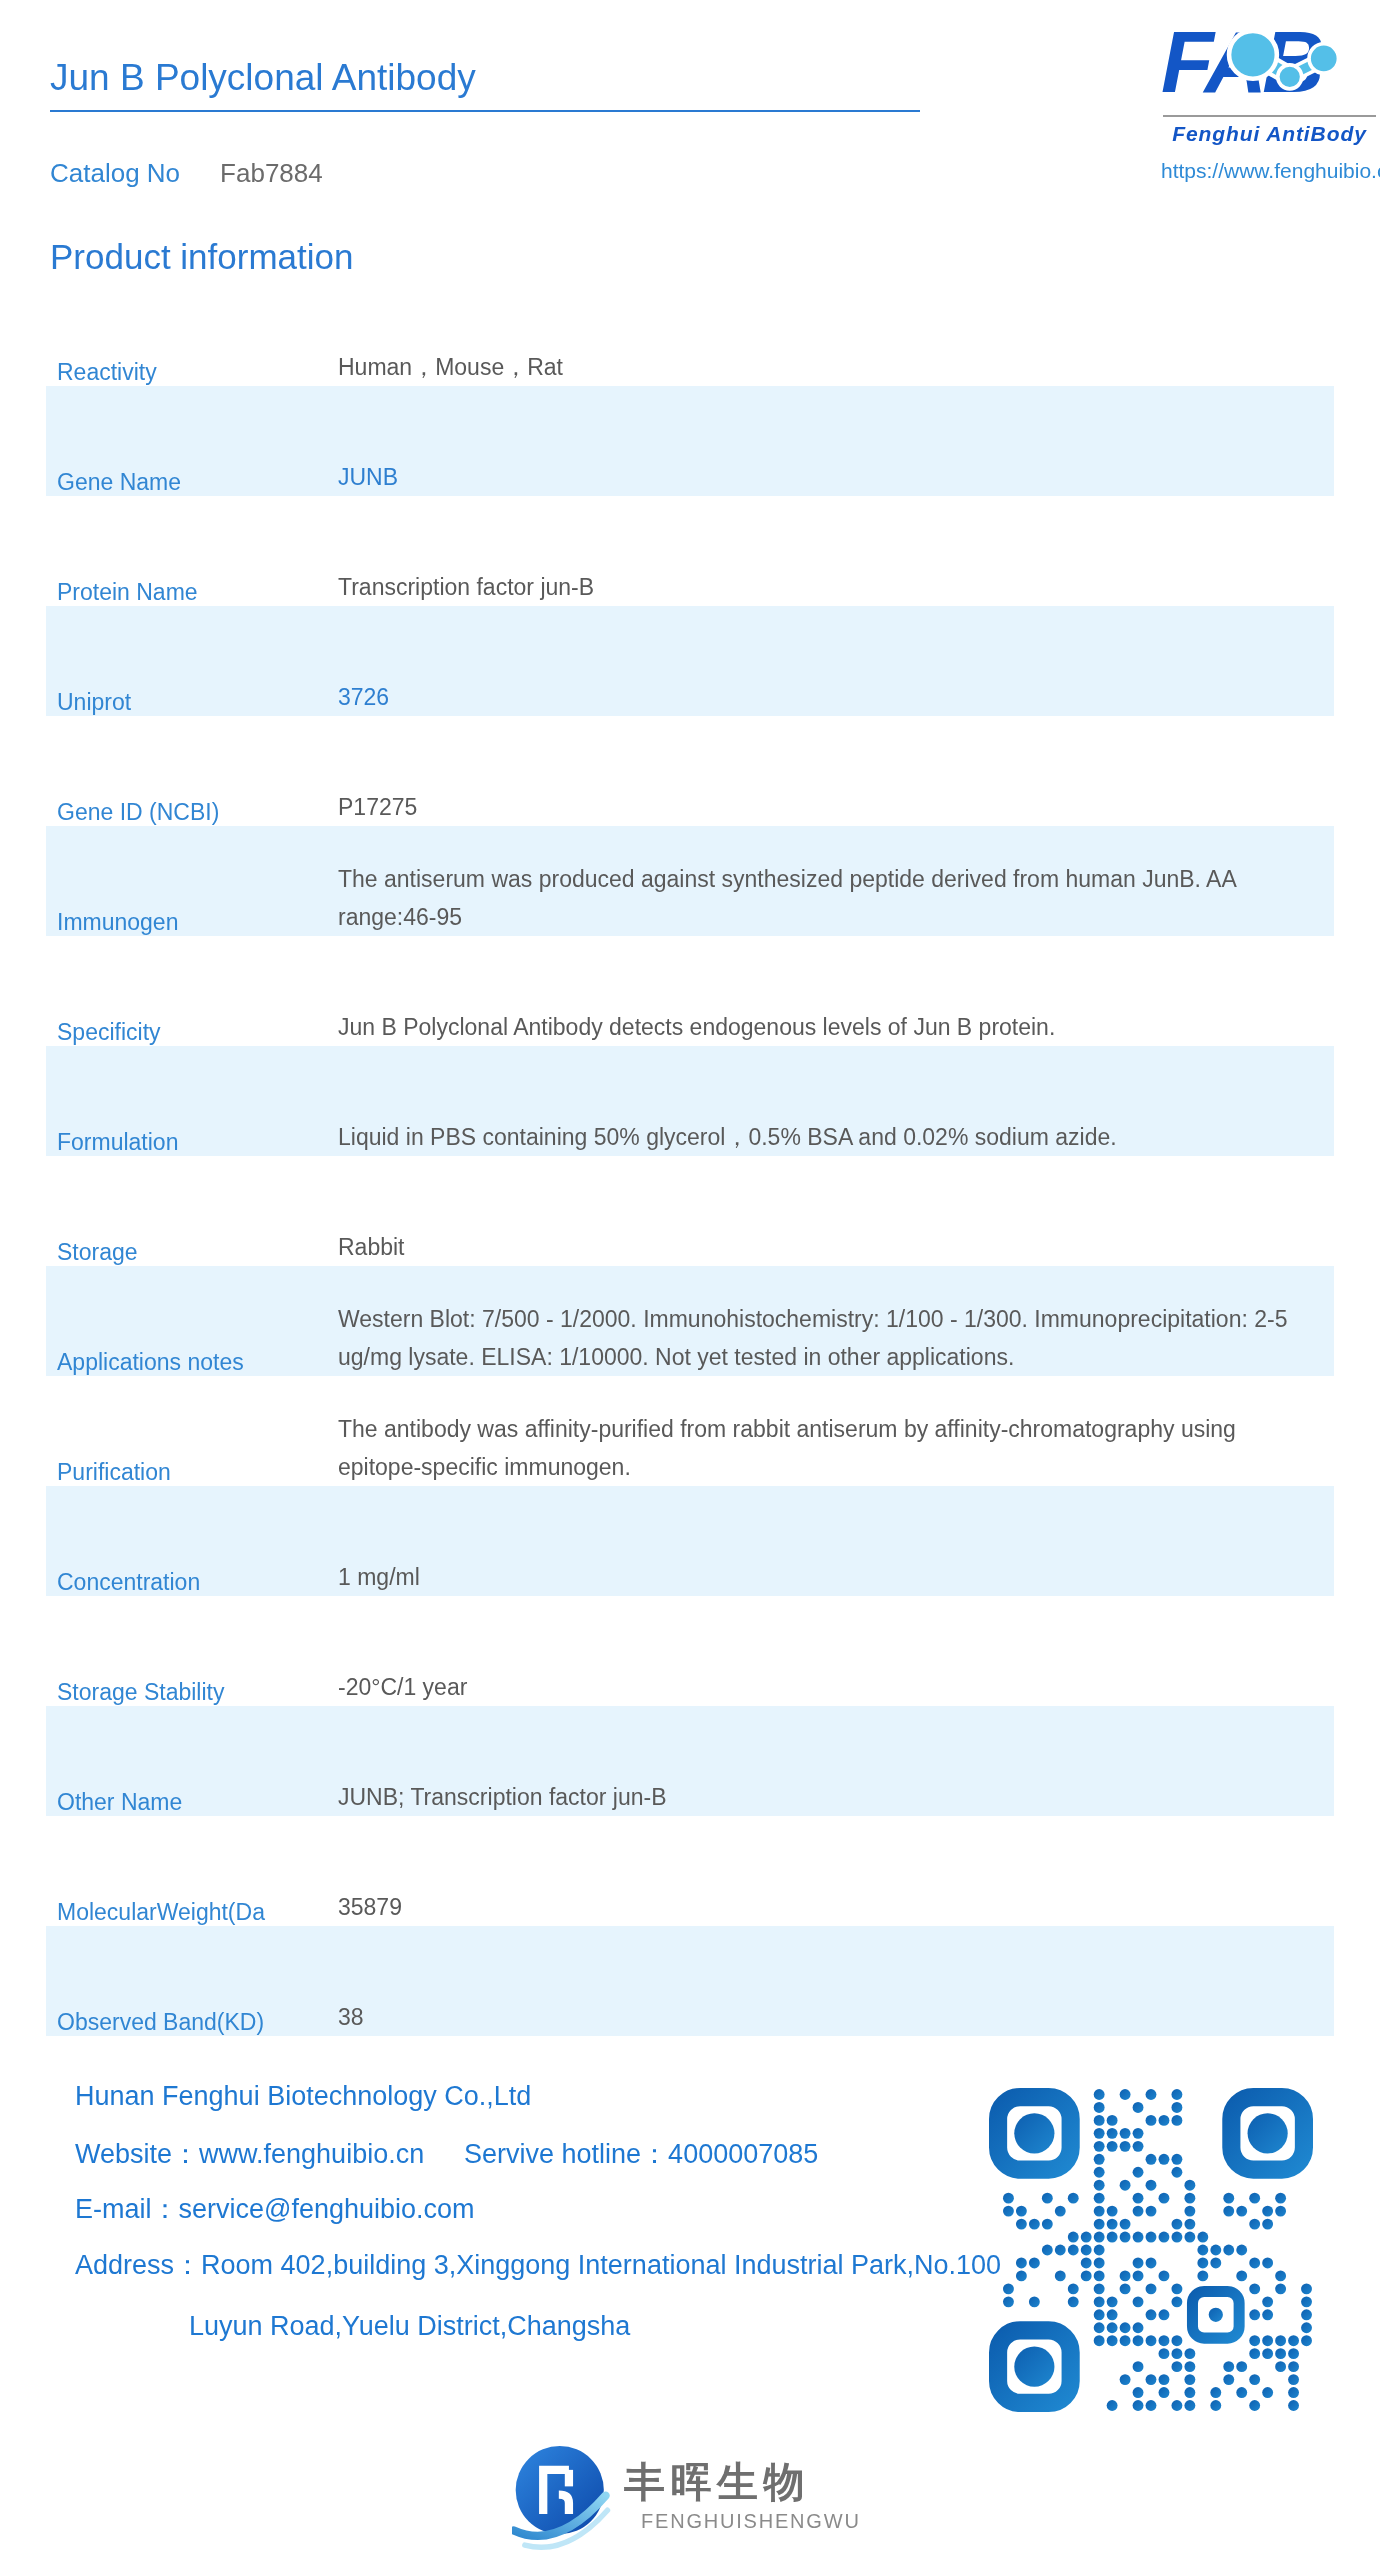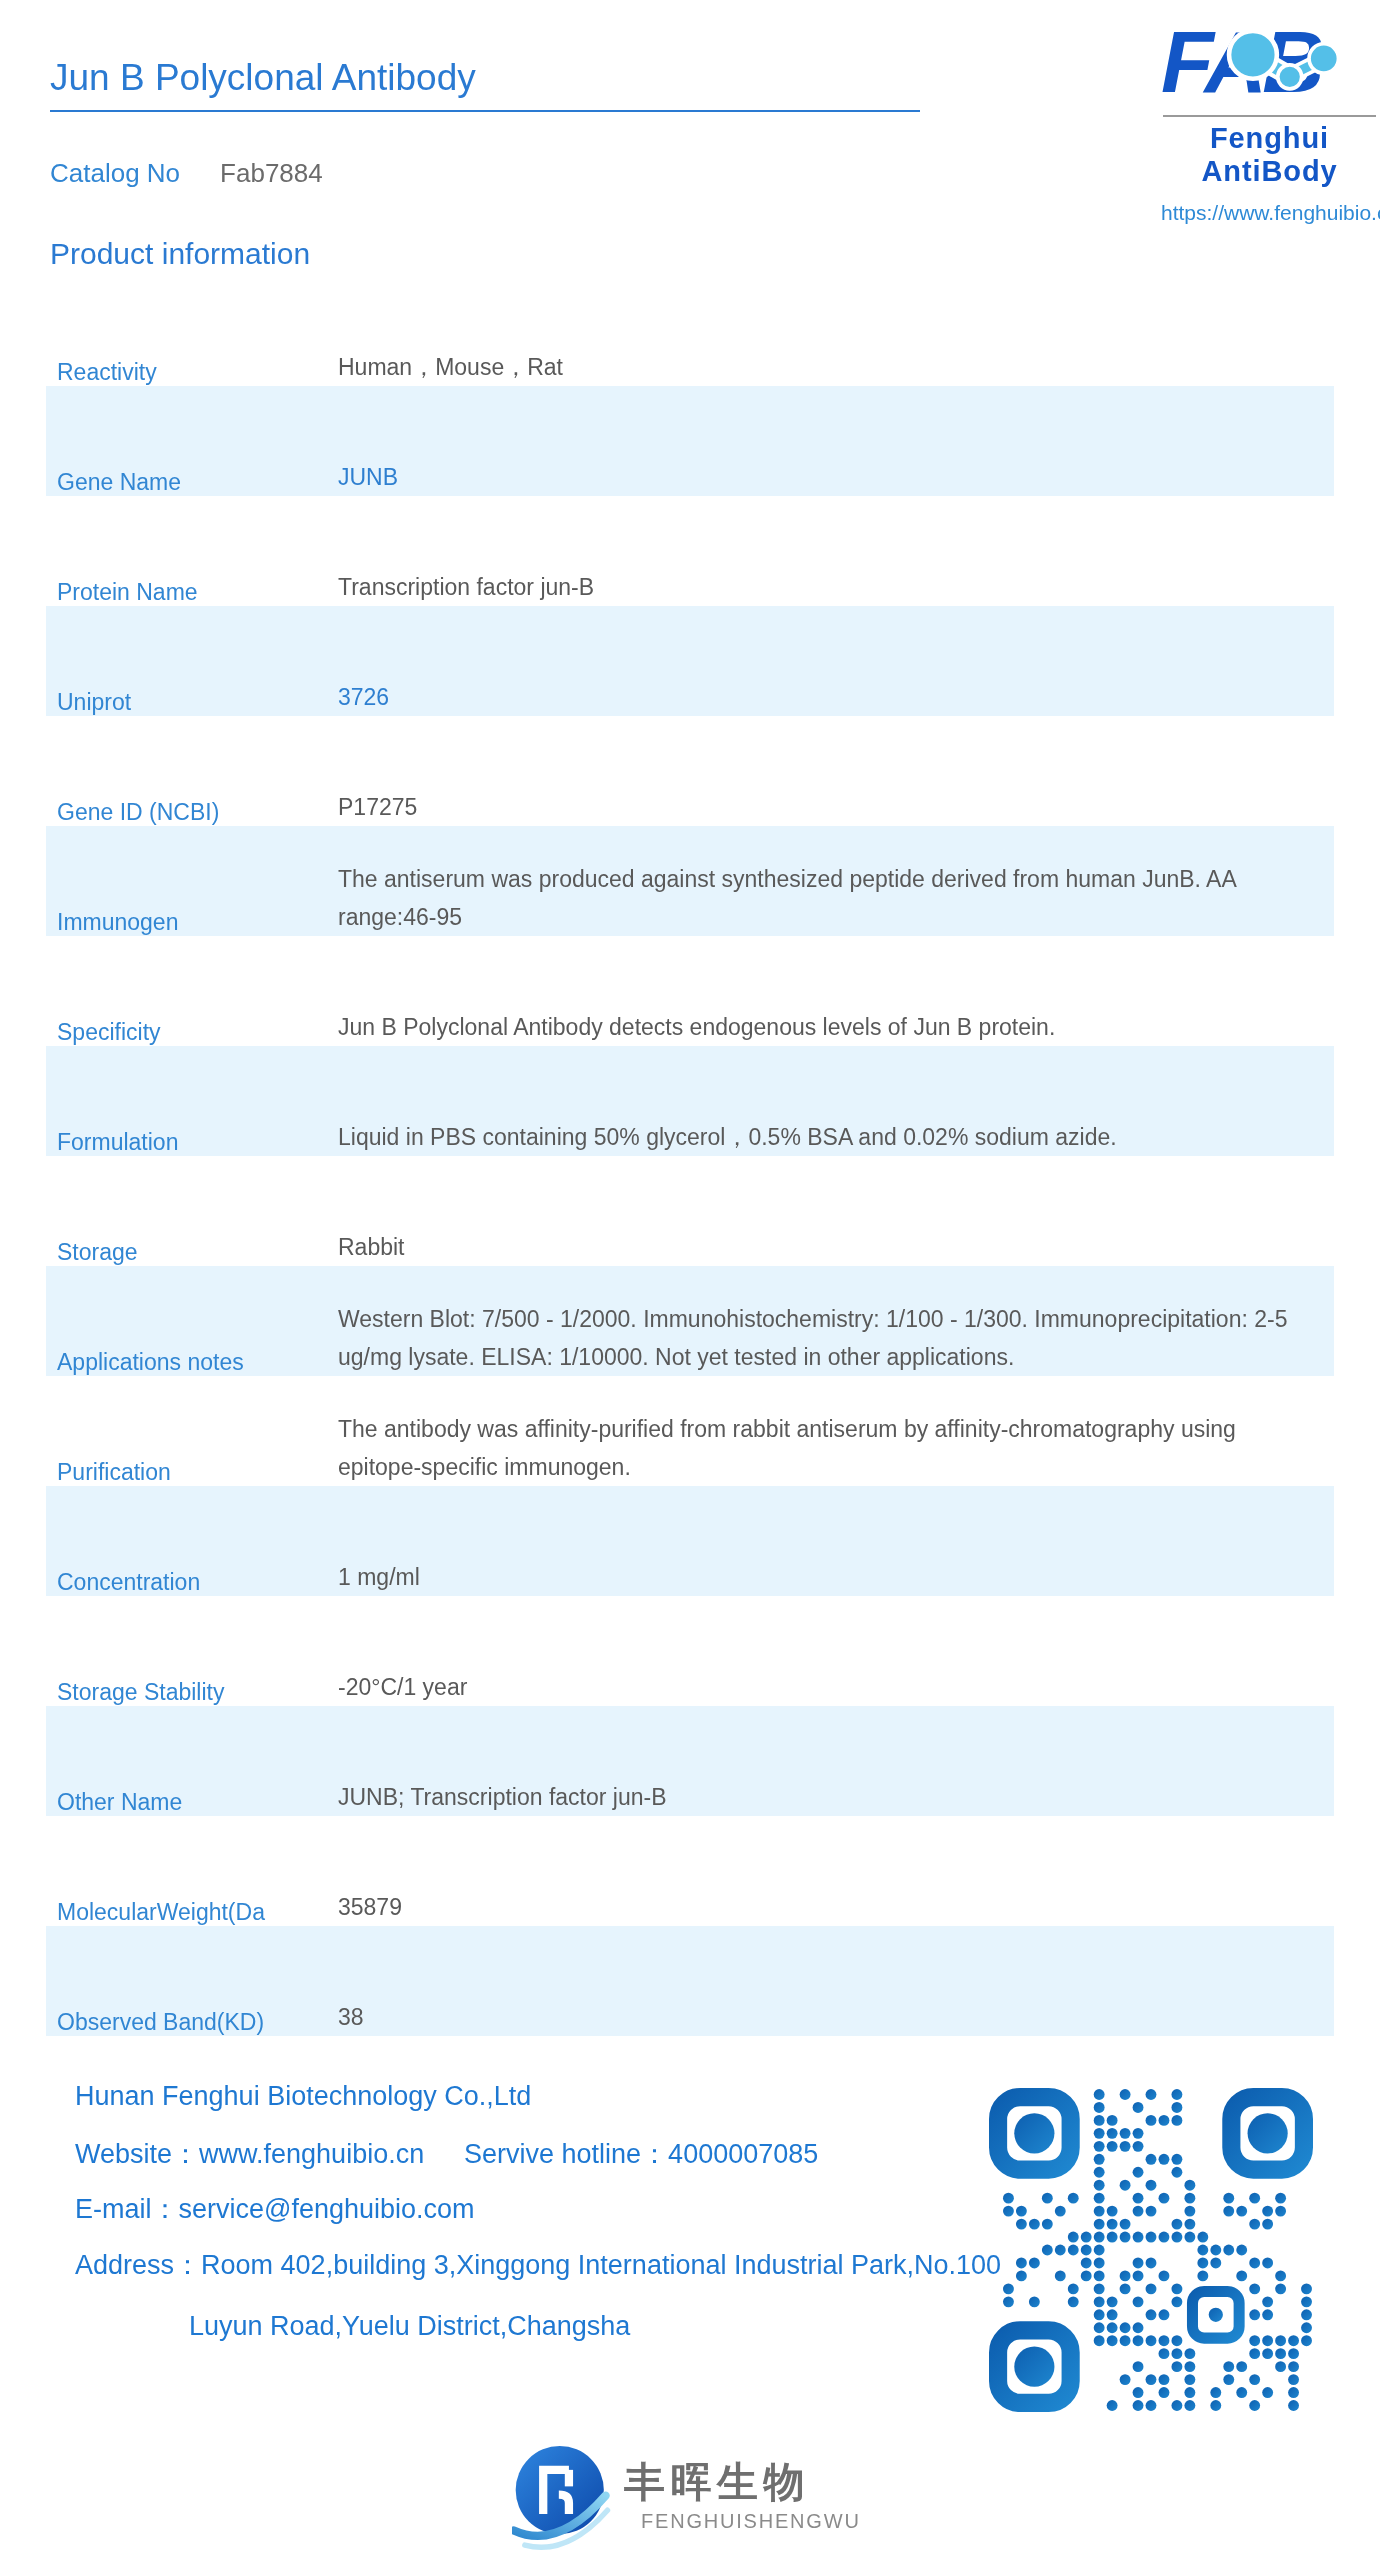--- a/index.html
+++ b/index.html
@@ -20,25 +20,25 @@
   
   .title{position:absolute;left:50px;top:57px;font-size:37px;color:var(--accent);font-weight:400;}
   .title-underline{position:absolute;left:50px;top:110px;width:870px;height:1.8px;background:var(--accent);}
   .catalog{position:absolute;left:50px;top:158px;font-size:26px;}
   .catalog .lab{color:var(--label-blue);}
   .catalog .val{color:#6b6b6b;margin-left:40px;}
 
   
   .fab-logo{position:absolute;left:1161px;top:18.4px;width:217px;text-align:center;}
   .fab-divider{width:213px;height:1.8px;background:#9a9a9a;margin:1.8px auto 5.5px auto;}
-  .fab-sub{color:var(--logo-blue);font-size:29px;font-weight:700;letter-spacing:0.9px;}
+  .fab-sub{color:var(--logo-blue);font-size:21px;font-weight:700;font-style:italic;letter-spacing:0.9px;}
   .fab-url{color:#2e8ad6;font-size:21px;margin-top:13px;}
 
   
-  .section-title{position:absolute;left:50px;top:237px;font-size:30px;color:var(--accent);font-weight:400;}
+  .section-title{position:absolute;left:50px;top:237px;font-size:35px;color:var(--accent);font-weight:400;}
   .section-underline{position:absolute;left:50px;top:278px;width:274px;height:3.7px;background:var(--accent);}
 
   
   .info-table{position:absolute;left:46px;top:276px;width:1288px;}
   .t-row{display:flex;align-items:flex-end;min-height:110px;background:#fff;}
   .t-row:nth-child(even){background:var(--row-bg);}
   .t-label{width:276px;padding-left:11px;flex:0 0 276px;font-size:23px;color:var(--label-blue);}
   .t-value{width:977px;font-size:23px;line-height:38px;color:var(--text-gray);margin-left:16px;}
   .t-value.link{color:var(--link-blue);cursor:pointer;}
 

